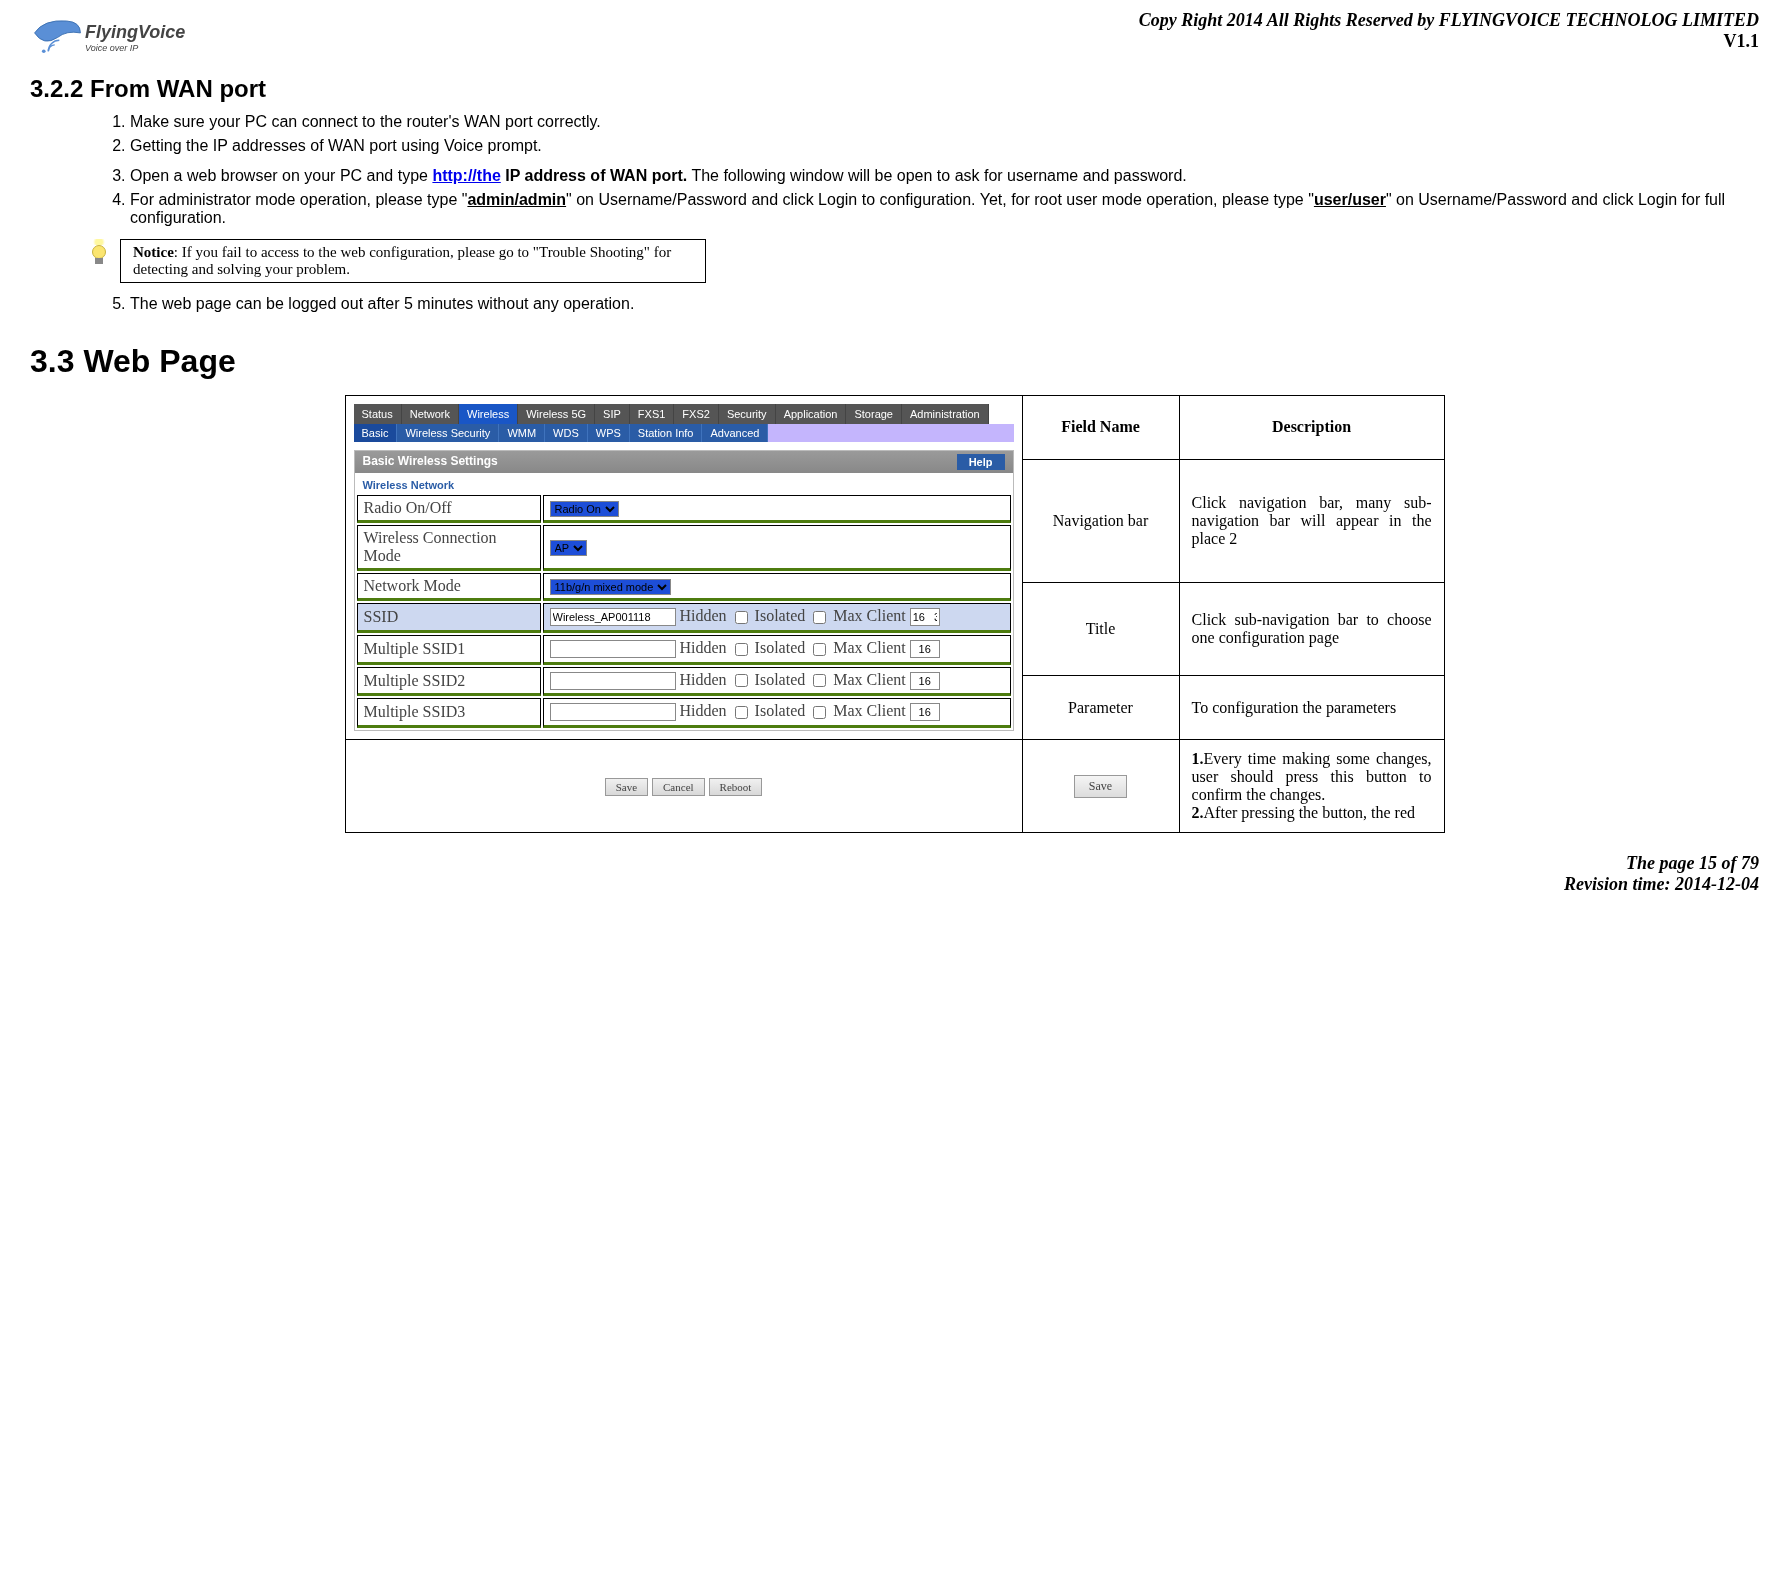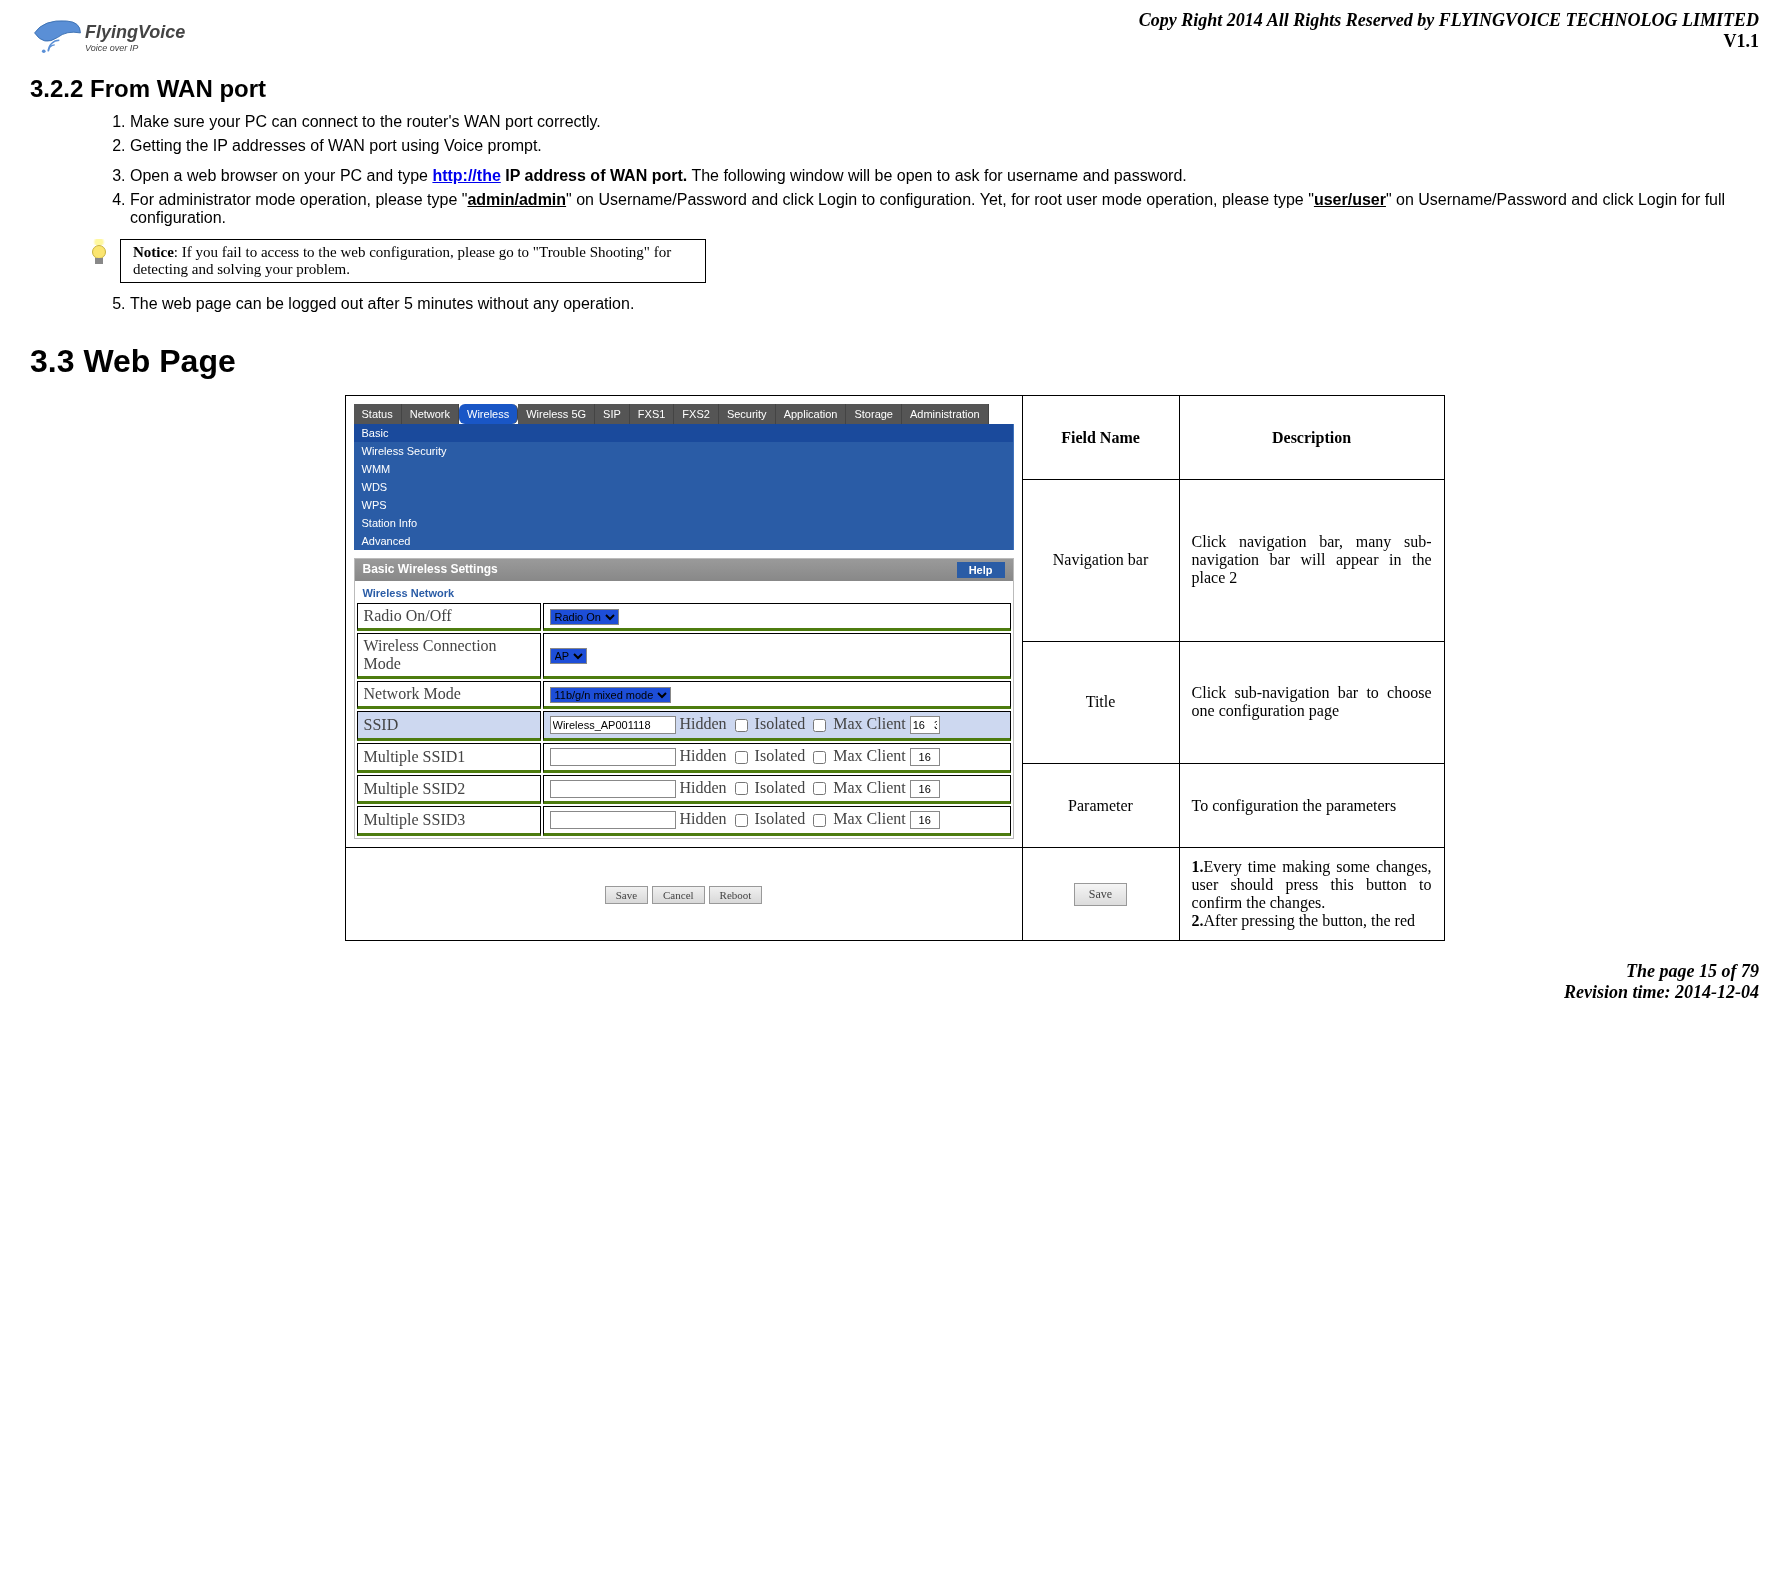--- a/index.html
+++ b/index.html
@@ -48,22 +48,22 @@
   .desc-cell { text-align: justify; }
   .center { text-align: center; }
   .footer { text-align: right; font-family: "Times New Roman", serif; font-style: italic; font-weight: bold; font-size: 18px; margin-top: 20px;}
   a.bluelink { color: #0000EE; text-decoration: underline; font-weight: bold; }
   .bold { font-weight: bold; }
   .u { text-decoration: underline; }
   
   .router-ui { width: 660px; font-family: Tahoma, Arial, sans-serif; font-size: 11px; }
   .nav1 { display:flex; }
   .nav1 div { background:#555; color:#fff; padding:4px 8px; border-right:1px solid #444; font-size:11px; }
-  .nav1 div.active { background:#1956c6;border-radius:6px; }
-  .nav2 { display:flex; background:#c4b5fd;flex-direction:column; }
+  .nav1 div.active { background:#1956c6; }
+  .nav2 { display:flex; background:#c4b5fd; }
   .nav2 div { background:#2a5ca6; color:#fff; padding:3px 8px; font-size:11px; border-right:1px solid #3f73bd;}
   .nav2 div.active { background:#1a4a9c; }
   .panel { border:1px solid #bbb; margin-top:8px; }
   .panel-head { display:flex; justify-content:space-between; background: linear-gradient(#9a9a9a,#888); color:#fff; padding:3px 8px; font-weight:bold; font-size:12px; }
   .panel-head .help { background:#2a5ca6; padding:2px 12px; font-size:11px;}
   .section-label { color:#2a5ca6; font-weight:bold; padding:6px 8px 2px; }
   .form-table { width:100%; font-size:11px; color:#444; }
   .form-table tr td { border-bottom:3px solid #4d7c0f; padding:3px 6px; }
   .form-table tr.hl td { background:#cdd8f0; }
   .sel { border:1px solid #888; font-size:11px; background:#1d4ed8; }

